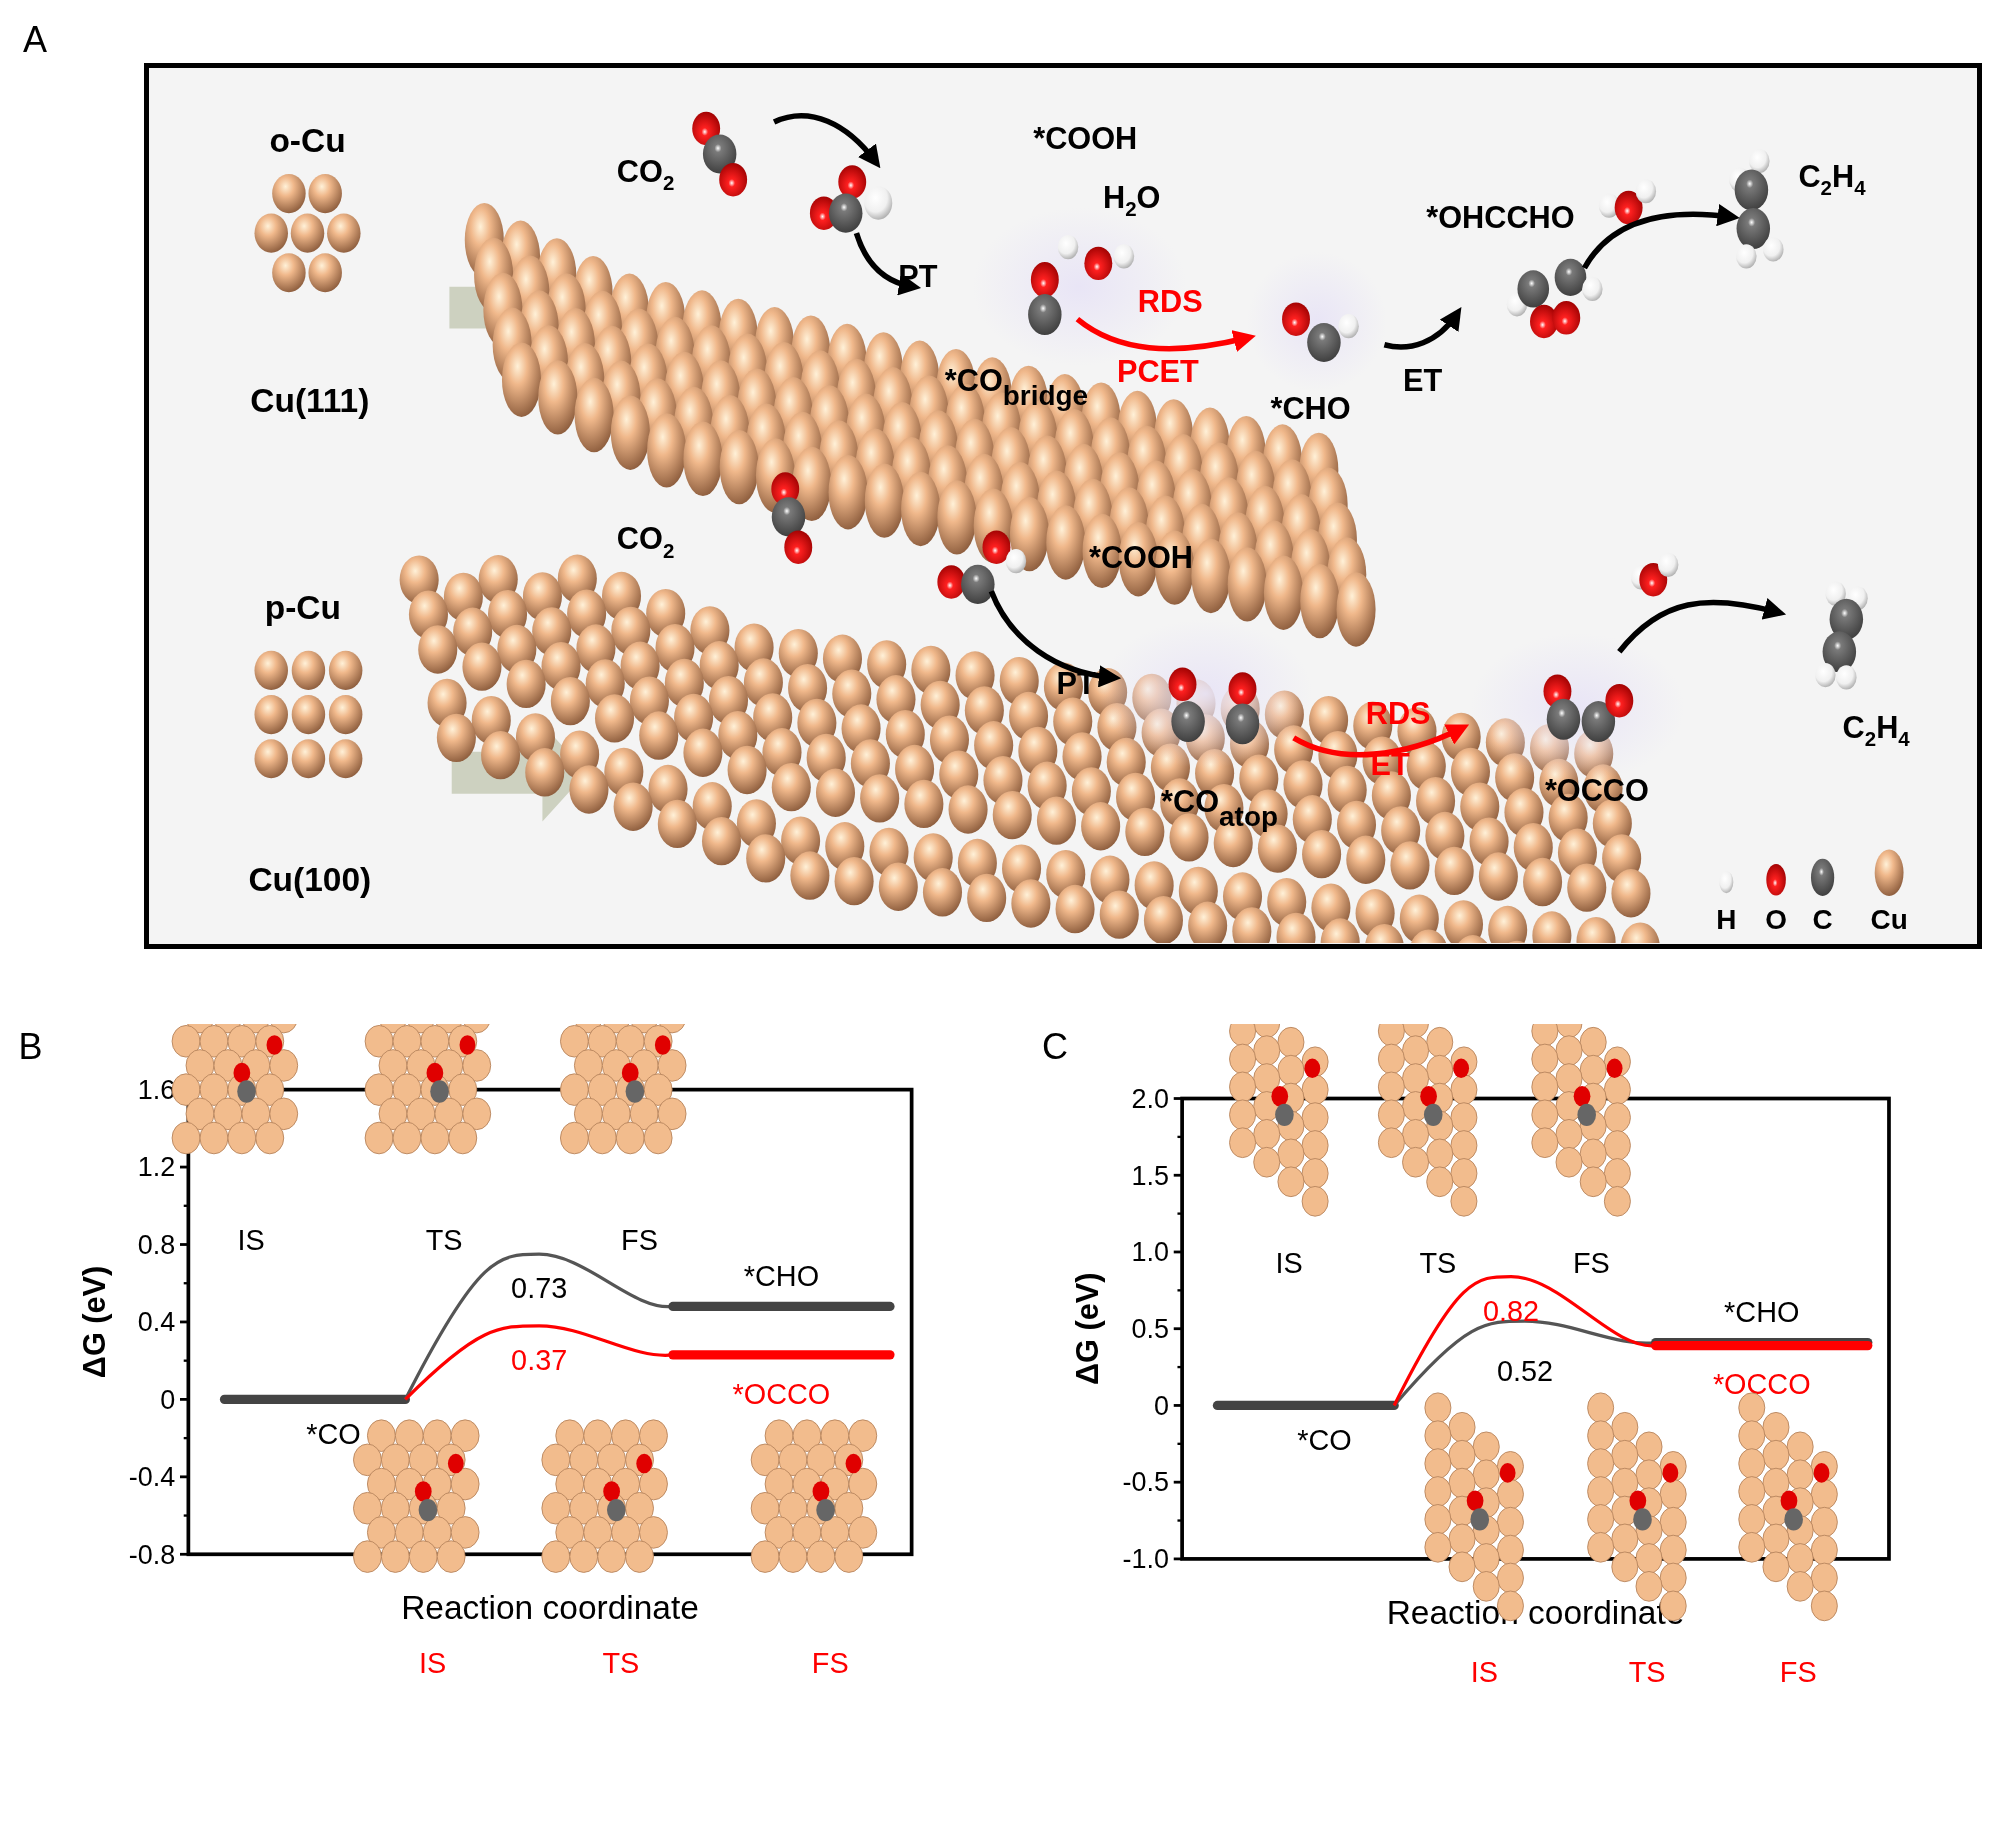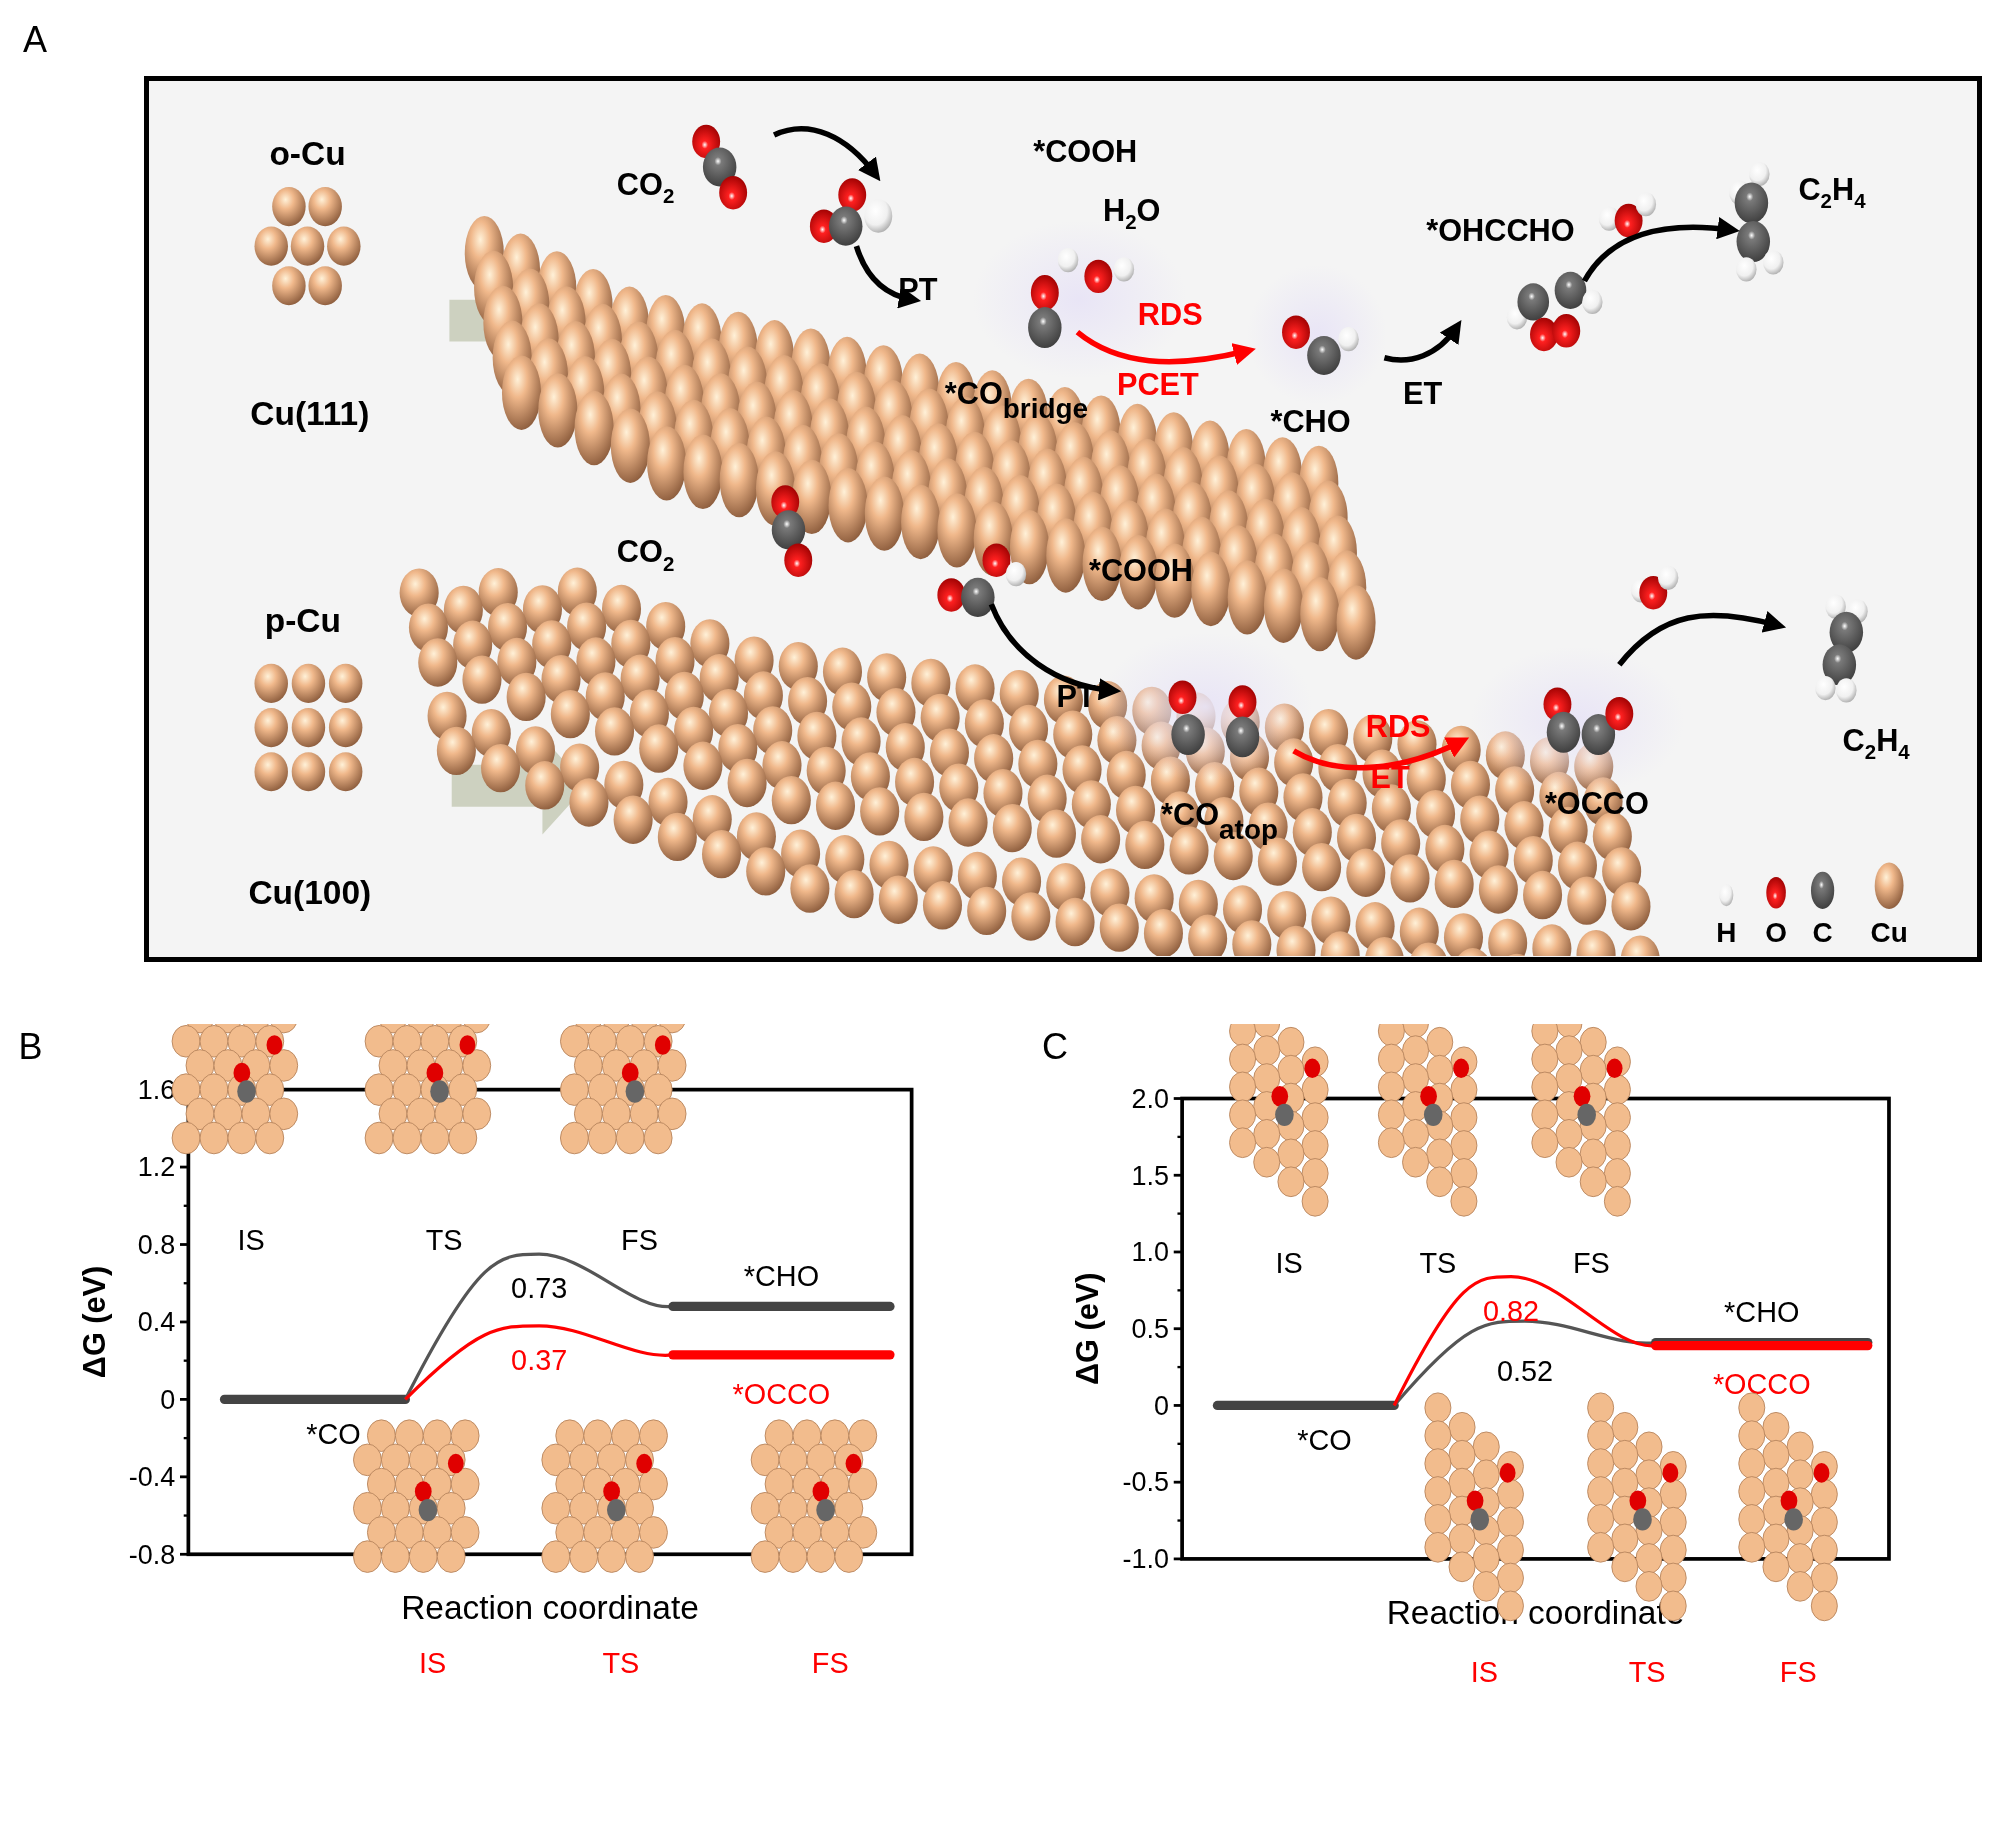--- a/index.html
+++ b/index.html
@@ -1,18 +1,18 @@
 <!DOCTYPE html>
 <html style="font-size:7.4px"><head>
 <meta charset="utf-8">
 <style>
   html,body{margin:0;padding:0;background:#fff;}
   body{width:2015px;height:1832px;position:relative;overflow:hidden;font-family:"Liberation Sans","DejaVu Sans",sans-serif;}
   .panel-letter{position:absolute;font-size:36px;color:#000;}
-  #panelA{position:absolute;left:144px;top:76px;width:1838px;height:886px;background:#f4f4f4;border:5.6px solid #000;box-sizing:border-box;}
+  #panelA{position:absolute;left:144px;top:63px;width:1838px;height:886px;background:#f4f4f4;border:5.6px solid #000;box-sizing:border-box;}
   #panelA svg{position:absolute;left:0;top:0;}
   .lbl{font-family:"Liberation Sans",sans-serif;font-weight:bold;}
   .chart{position:absolute;}
 </style>
 </head>
 <body>
 
 <div class="panel-letter" style="left:23px;top:18.6px;">A</div>
 <div class="panel-letter" style="left:18.6px;top:1026px;">B</div>
 <div class="panel-letter" style="left:1042px;top:1026px;">C</div>

